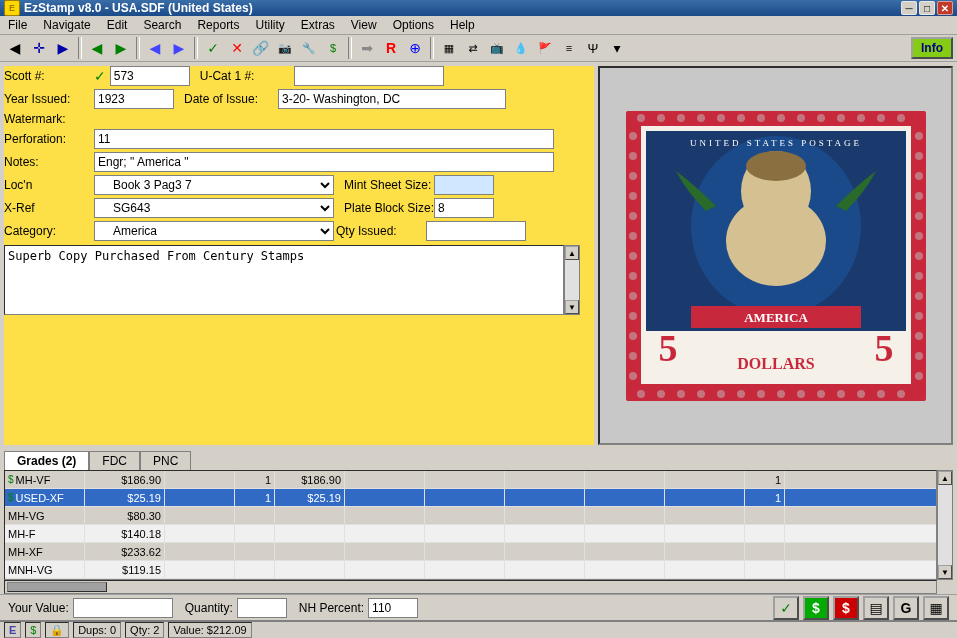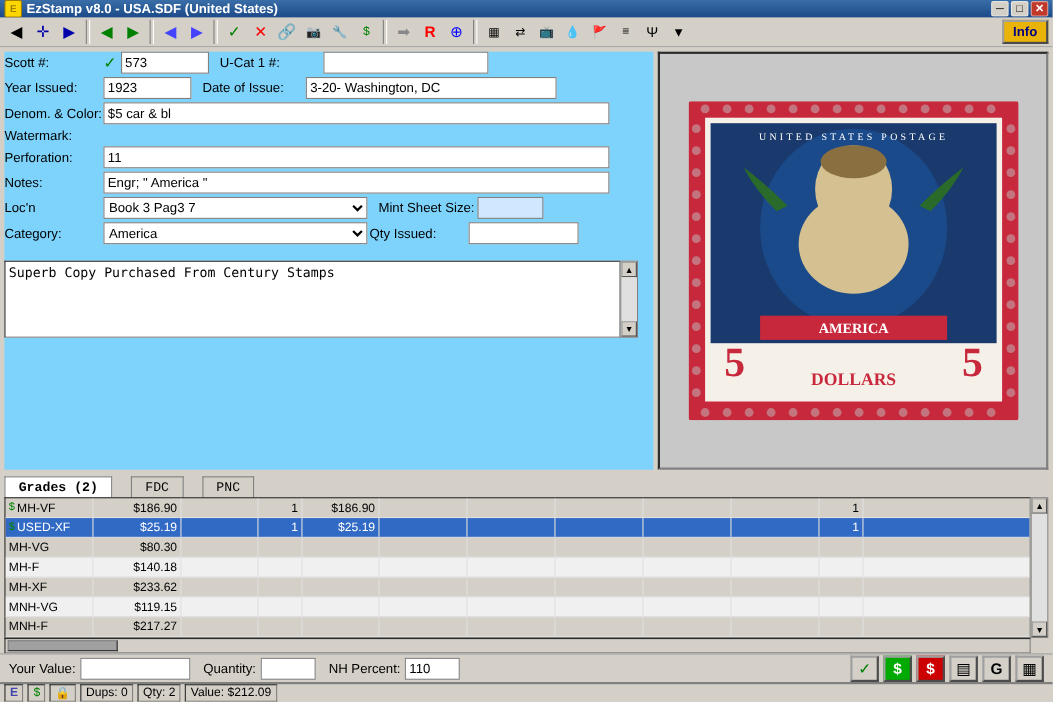--- a/index.html
+++ b/index.html
@@ -16,46 +16,46 @@
     .title-btn.close { background: #c0392b; color: #fff; }
 
     
     .menu-bar { background: #d4d0c8; height: 22px; display: flex; align-items: center; border-bottom: 1px solid #a0a0a0; }
     .menu-item { padding: 2px 8px; cursor: pointer; font-size: 12px; }
 
     
     .toolbar { background: #d4d0c8; height: 32px; display: flex; align-items: center; padding: 2px 4px; border-bottom: 1px solid #a0a0a0; gap: 2px; }
     .toolbar-btn { width: 22px; height: 22px; background: #d4d0c8; border: 1px solid transparent; cursor: pointer; display: flex; align-items: center; justify-content: center; font-size: 14px; }
     .toolbar-separator { width: 4px; height: 22px; border-left: 1px solid #808080; border-right: 1px solid #fff; margin: 0 2px; }
-    .info-btn { background: #eab308; border: 2px outset #a0a0a0; padding: 2px 8px; font-weight: bold; font-size: 12px; cursor: pointer; color: #000080; }
+    .info-btn { background: #84cc16; border: 2px outset #a0a0a0; padding: 2px 8px; font-weight: bold; font-size: 12px; cursor: pointer; color: #000080; }
 
     
     .main-content { display: flex; background: #d4d0c8; padding: 4px; gap: 4px; height: calc(638px - 22px - 22px - 32px - 20px); }
 
     
-    .form-panel { flex: 0 0 590px; background: #7dd3fc; }
+    .form-panel { flex: 0 0 590px; background: #fde047; }
     .form-row { display: flex; align-items: center; margin-bottom: 3px; }
     .form-label { font-size: 12px; color: #000; min-width: 90px; }
     .form-input { background: white; border: 1px solid #808080; height: 20px; font-size: 12px; padding: 0 3px; }
     .form-input.small { width: 80px; }
     .form-input.medium { width: 150px; }
     .check-icon { color: green; margin-right: 4px; font-size: 14px; }
     .inline-label { margin-left: 10px; margin-right: 4px; }
 
-    .form-select { background: white; border: 1px solid #808080; height: 20px; font-size: 12px; padding: 0 0; }
+    .form-select { background: white; border: 1px solid #808080; height: 20px; font-size: 12px; padding: 0 14px; }
 
     .notes-area { background: white; border: 1px inset #808080; width: 560px; height: 70px; font-size: 12px; padding: 3px; resize: none; overflow-y: auto; }
 
     
     .image-panel { flex: 1; display: flex; align-items: center; justify-content: center; background: #c8c8c8; border: 2px inset #808080; }
     .stamp-image { width: 300px; height: 290px; }
 
     
     .tabs-area { background: #d4d0c8; padding: 2px 4px 0; }
-    .tabs-row { display: flex; gap: 17px; font-family: Liberation Mono, monospace; }
+    .tabs-row { display: flex; gap: 0; }
     .tab { padding: 2px 12px; background: #d4d0c8; border: 1px solid #808080; border-bottom: none; cursor: pointer; font-size: 12px; }
     .tab.active { background: white; font-weight: bold; }
     .grid-header { display: flex; background: #d4d0c8; border-bottom: 1px solid #808080; height: 18px; }
     .grid-col { border-right: 1px solid #808080; padding: 1px 3px; font-size: 11px; font-weight: bold; overflow: hidden; white-space: nowrap; }
     .grid-row { display: flex; height: 18px; border-bottom: 1px solid #e0e0e0; }
     .grid-row.selected { background: #316ac5; color: white; }
     .grid-row.alt { background: #f0f0f0; }
     .grid-cell { border-right: 1px solid #e0e0e0; padding: 1px 3px; font-size: 11px; overflow: hidden; white-space: nowrap; display: flex; align-items: center; }
     .grid-cell.number { justify-content: flex-end; }
 
@@ -101,20 +101,32 @@
       <div class="title-bar-icon">E</div>
       <span>EzStamp v8.0 - USA.SDF (United States)</span>
     </div>
     <div class="title-bar-buttons">
       <div class="title-btn minimize">─</div>
       <div class="title-btn maximize">□</div>
       <div class="title-btn close">✕</div>
     </div>
   </div>
 
+  <div class="menu-bar">
+    <span class="menu-item">File</span>
+    <span class="menu-item">Navigate</span>
+    <span class="menu-item">Edit</span>
+    <span class="menu-item">Search</span>
+    <span class="menu-item">Reports</span>
+    <span class="menu-item">Utility</span>
+    <span class="menu-item">Extras</span>
+    <span class="menu-item">View</span>
+    <span class="menu-item">Options</span>
+    <span class="menu-item">Help</span>
+  </div>
 
   <div class="toolbar">
     <button class="toolbar-btn">◀</button>
     <button class="toolbar-btn" style="color:#0000aa;">✛</button>
     <button class="toolbar-btn" style="color:#0000aa;">▶</button>
     <div class="toolbar-separator"></div>
     <button class="toolbar-btn" style="color:green;">◀</button>
     <button class="toolbar-btn" style="color:green;">▶</button>
     <div class="toolbar-separator"></div>
     <button class="toolbar-btn" style="color:#4444ff;">◀</button>
@@ -156,24 +168,20 @@
         <input class="form-input medium" value="" style="">
       </div>
 
       <div class="form-row">
         <span class="form-label">Year Issued:</span>
         <input class="form-input small" value="1923" style="">
         <span class="form-label inline-label">Date of Issue:</span>
         <input class="form-input" style="width: 228px;" value="3-20- Washington, DC">
       </div>
 
-      <div class="form-row">
-        <span class="form-label">Denom. &amp; Color:</span>
-        <input class="form-input" style="width: 460px;" value="$5 car &amp; bl">
-      </div>
 
       <div class="form-row">
         <span class="form-label">Watermark:</span>
       </div>
 
       <div class="form-row">
         <span class="form-label">Perforation:</span>
         <input class="form-input" style="width: 460px;" value="11">
       </div>
 
@@ -184,31 +192,39 @@
 
       <div class="form-row">
         <span class="form-label">Loc'n</span>
         <select class="form-select" style="width:240px;">
           <option>Book 3 Pag3 7</option>
         </select>
         <span class="form-label" style="margin-left:10px;">Mint Sheet Size:</span>
         <input class="form-input" style="width: 60px; background: rgb(208, 232, 255);" value="">
       </div>
 
+      <div class="form-row">
+        <span class="form-label">X-Ref</span>
+        <select class="form-select" style="width:240px;">
+          <option>SG643</option>
+        </select>
+        <span class="form-label" style="margin-left:10px;">Plate Block Size:</span>
+        <input class="form-input" style="width: 60px;" value="8">
+      </div>
 
       <div class="form-row">
         <span class="form-label">Category:</span>
         <select class="form-select" style="width:240px;">
           <option>America</option>
         </select>
         <span class="form-label" style="margin-left:2px;">Qty Issued:</span>
         <input class="form-input" style="width: 100px;" value="">
       </div>
 
-      <div style="display:flex;margin-top:15px;">
+      <div style="display:flex;margin-top:4px;">
         <textarea class="notes-area" style="">Superb Copy Purchased From Century Stamps</textarea>
         <div style="width:16px;display:flex;flex-direction:column;border:1px solid #808080;background:#d4d0c8;">
           <div class="scroll-arrow">▲</div>
           <div style="flex:1;background:#e0e0e0;"></div>
           <div class="scroll-arrow">▼</div>
         </div>
       </div>
 
     </div>
 
@@ -393,33 +409,20 @@
               <div class="grid-cell col-yourval number"></div>
               <div class="grid-cell col-qty number"></div>
               <div class="grid-cell col-netval number"></div>
               <div class="grid-cell col-buydate"></div>
               <div class="grid-cell col-buyprice number"></div>
               <div class="grid-cell col-selldate"></div>
               <div class="grid-cell col-sellprice number"></div>
               <div class="grid-cell col-netprofit number"></div>
               <div class="grid-cell col-spg number"></div>
             </div>
-            <div class="grid-row">
-              <div class="grid-cell col-grade">MNH-F</div>
-              <div class="grid-cell col-supplied number">$217.27</div>
-              <div class="grid-cell col-yourval number"></div>
-              <div class="grid-cell col-qty number"></div>
-              <div class="grid-cell col-netval number"></div>
-              <div class="grid-cell col-buydate"></div>
-              <div class="grid-cell col-buyprice number"></div>
-              <div class="grid-cell col-selldate"></div>
-              <div class="grid-cell col-sellprice number"></div>
-              <div class="grid-cell col-netprofit number"></div>
-              <div class="grid-cell col-spg number"></div>
-            </div>
           </div>
       </div>
 
       <div style="width:16px;background:#d4d0c8;border:1px solid #808080;display:flex;flex-direction:column;">
         <div style="width:14px;height:14px;background:#d4d0c8;border:1px outset #a0a0a0;display:flex;align-items:center;justify-content:center;font-size:8px;cursor:pointer;">▲</div>
         <div style="flex:1;background:#e0e0e0;"></div>
         <div style="width:14px;height:14px;background:#d4d0c8;border:1px outset #a0a0a0;display:flex;align-items:center;justify-content:center;font-size:8px;cursor:pointer;">▼</div>
       </div>
     </div>
 

